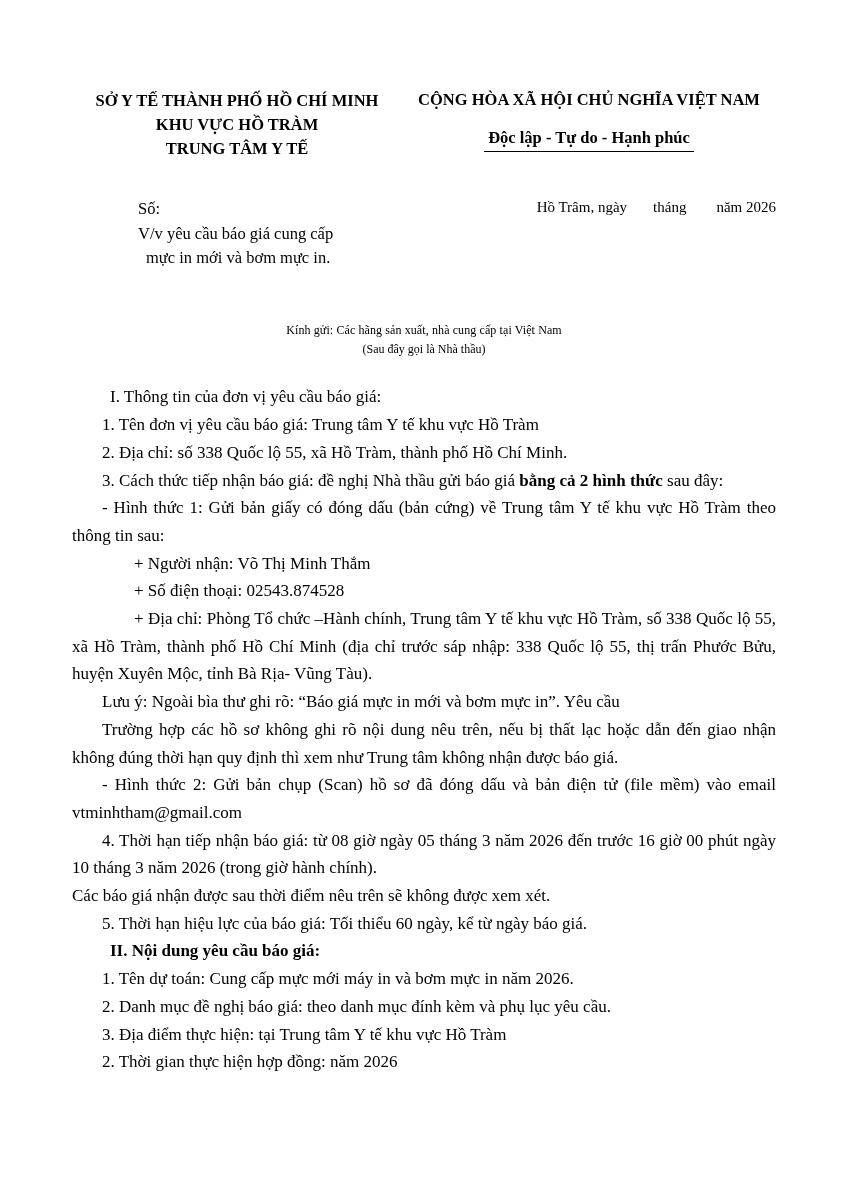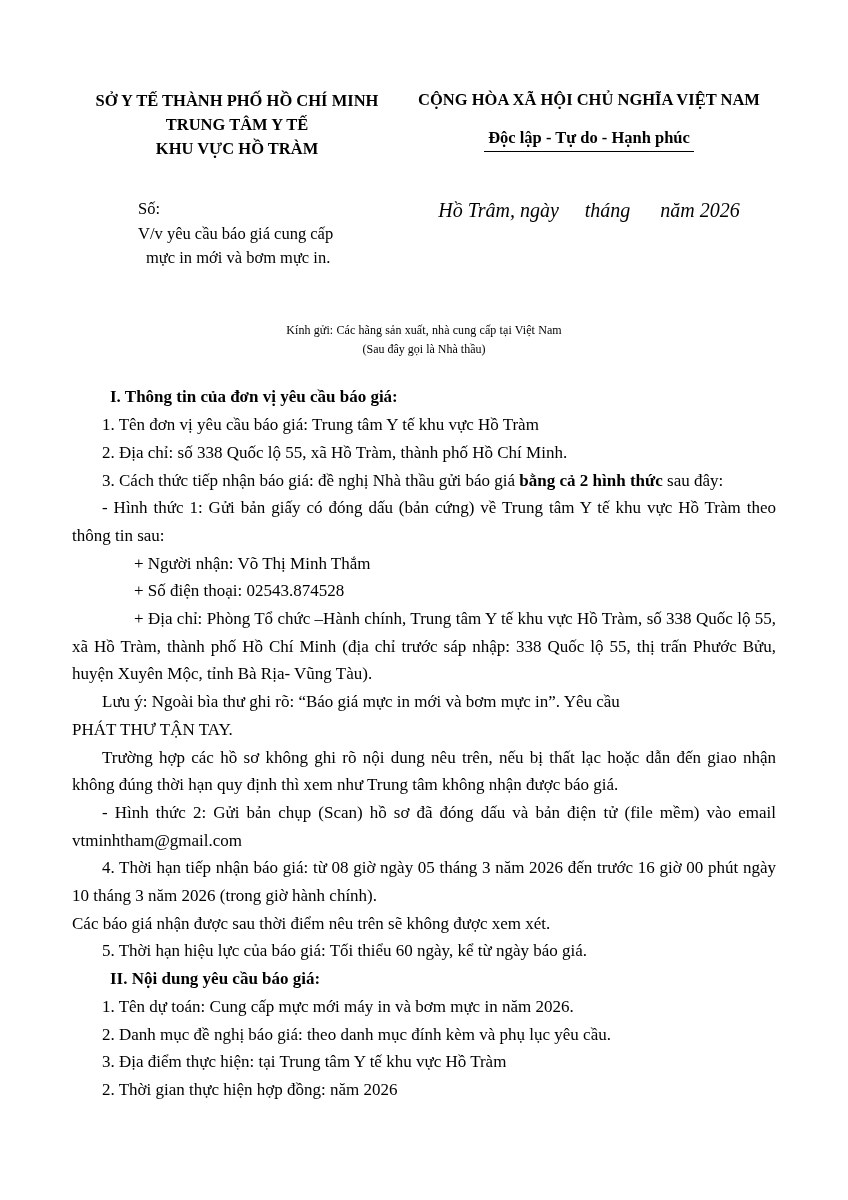--- a/index.html
+++ b/index.html
@@ -65,23 +65,22 @@
     box-sizing: border-box;
   }
   .meta-left .sub {
     padding-left: 0px;
   }
   .meta-left .sub2 {
     padding-left: 8px;
   }
   .meta-right {
     flex: 1;
-    text-align: center;
-    font-style: italic;
-    font-size: 20px;
+    text-align: right;
+    font-size: 15px;
     padding-top: 2px;
   }
   .meta-right .sp1 { display:inline-block; width: 26px; }
   .meta-right .sp2 { display:inline-block; width: 30px; }
 
   
   .recipient {
     margin-top: 50px;
     text-align: center;
     font-size: 12px;
@@ -103,38 +102,38 @@
     text-indent: 38px;
   }
   .ind-sm {
     text-indent: 30px;
   }
   .ind-plus {
     text-indent: 62px;
   }
   .b { font-weight: bold; }
   .heading {
-    font-weight: bold;
+    font-weight: normal;
     text-indent: 38px;
   }
   .heading-sp {
     font-weight: bold;
     text-indent: 38px;
   }
 </style>
 </head>
 <body>
 
 <div class="page">
 
   <div class="header">
     <div class="header-left">
       <div>SỞ Y TẾ THÀNH PHỐ HỒ CHÍ MINH</div>
+      <div>KHU VỰC HỒ TRÀM</div>
       <div>TRUNG TÂM Y TẾ</div>
-      <div>KHU VỰC HỒ TRÀM</div>
     </div>
     <div class="header-right">
       <div>CỘNG HÒA XÃ HỘI CHỦ NGHĨA VIỆT NAM</div>
       <div class="line2">Độc lập - Tự do - Hạnh phúc</div>
     </div>
   </div>
 
   <div class="meta">
     <div class="meta-left">
       <div>Số:</div>
@@ -160,21 +159,20 @@
     <p class="ind-sm">2. Địa chỉ: số 338 Quốc lộ 55, xã Hồ Tràm, thành phố Hồ Chí Minh.</p>
 
     <p class="ind-sm"><span>3. Cách thức tiếp nhận báo giá: đề nghị Nhà thầu gửi báo giá </span><span class="b">bằng cả 2 hình thức</span> <span>sau đây:</span></p>
 
     <p class="ind-sm">- Hình thức 1: Gửi bản giấy có đóng dấu (bản cứng) về Trung tâm Y tế khu vực Hồ Tràm theo thông tin sau:</p>
     <p class="ind-plus">+ Người nhận: Võ Thị Minh Thắm</p>
     <p class="ind-plus">+ Số điện thoại: 02543.874528</p>
     <p class="ind-plus">+ Địa chỉ: Phòng Tổ chức –Hành chính, Trung tâm Y tế khu vực Hồ Tràm, số 338 Quốc lộ 55, xã Hồ Tràm, thành phố Hồ Chí Minh (địa chỉ trước sáp nhập: 338 Quốc lộ 55, thị trấn Phước Bửu, huyện Xuyên Mộc, tỉnh Bà Rịa- Vũng Tàu).</p>
 
     <p class="ind-sm">Lưu ý: Ngoài bìa thư ghi rõ: “Báo giá mực in mới và bơm mực in”. Yêu cầu</p>
-    <p>PHÁT THƯ TẬN TAY.</p>
 
     <p class="ind-sm">Trường hợp các hồ sơ không ghi rõ nội dung nêu trên, nếu bị thất lạc hoặc dẫn đến giao nhận không đúng thời hạn quy định thì xem như Trung tâm không nhận được báo giá.</p>
 
     <p class="ind-sm">- Hình thức 2: Gửi bản chụp (Scan) hồ sơ đã đóng dấu và bản điện tử (file mềm) vào email vtminhtham@gmail.com</p>
 
     <p class="ind-sm">4. Thời hạn tiếp nhận báo giá: từ 08 giờ ngày 05 tháng 3 năm 2026 đến trước 16 giờ 00 phút ngày 10 tháng 3 năm 2026  (trong giờ hành chính).</p>
     <p>Các báo giá nhận được sau thời điểm nêu trên sẽ không được xem xét.</p>
     <p class="ind-sm">5. Thời hạn hiệu lực của báo giá: Tối thiểu 60 ngày, kể từ ngày báo giá.</p>
 
     <p class="heading-sp">II.  Nội dung yêu cầu báo giá:</p>

